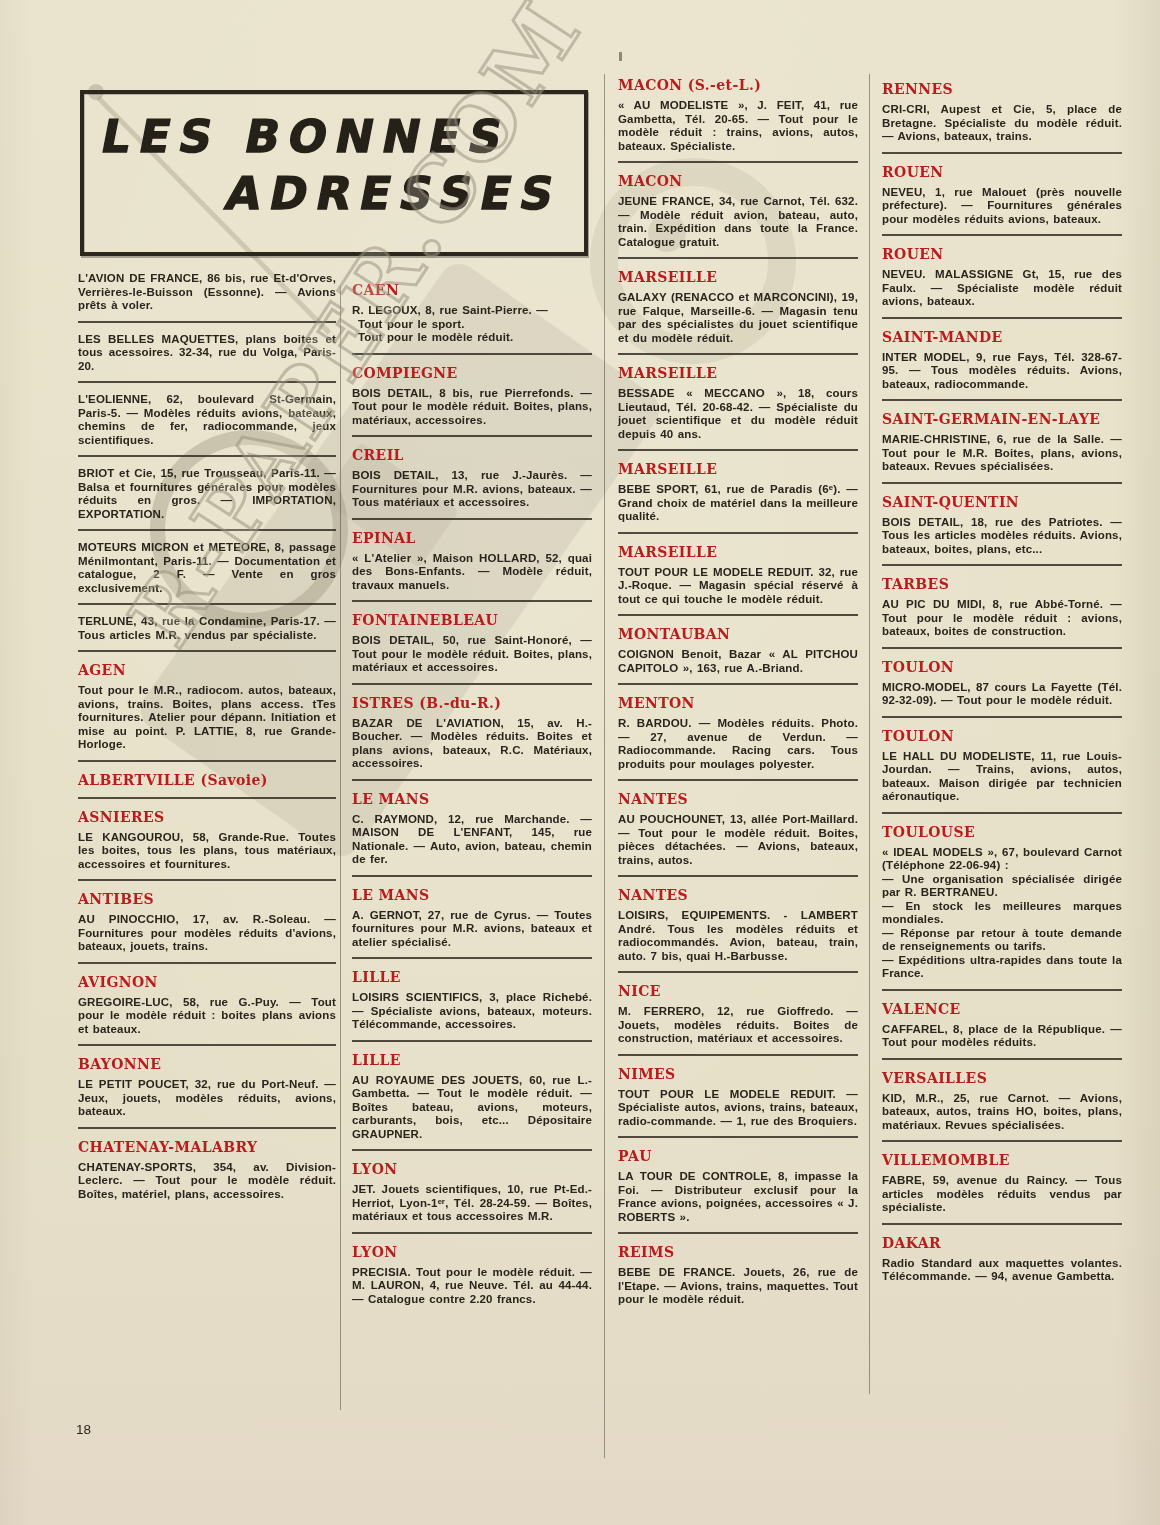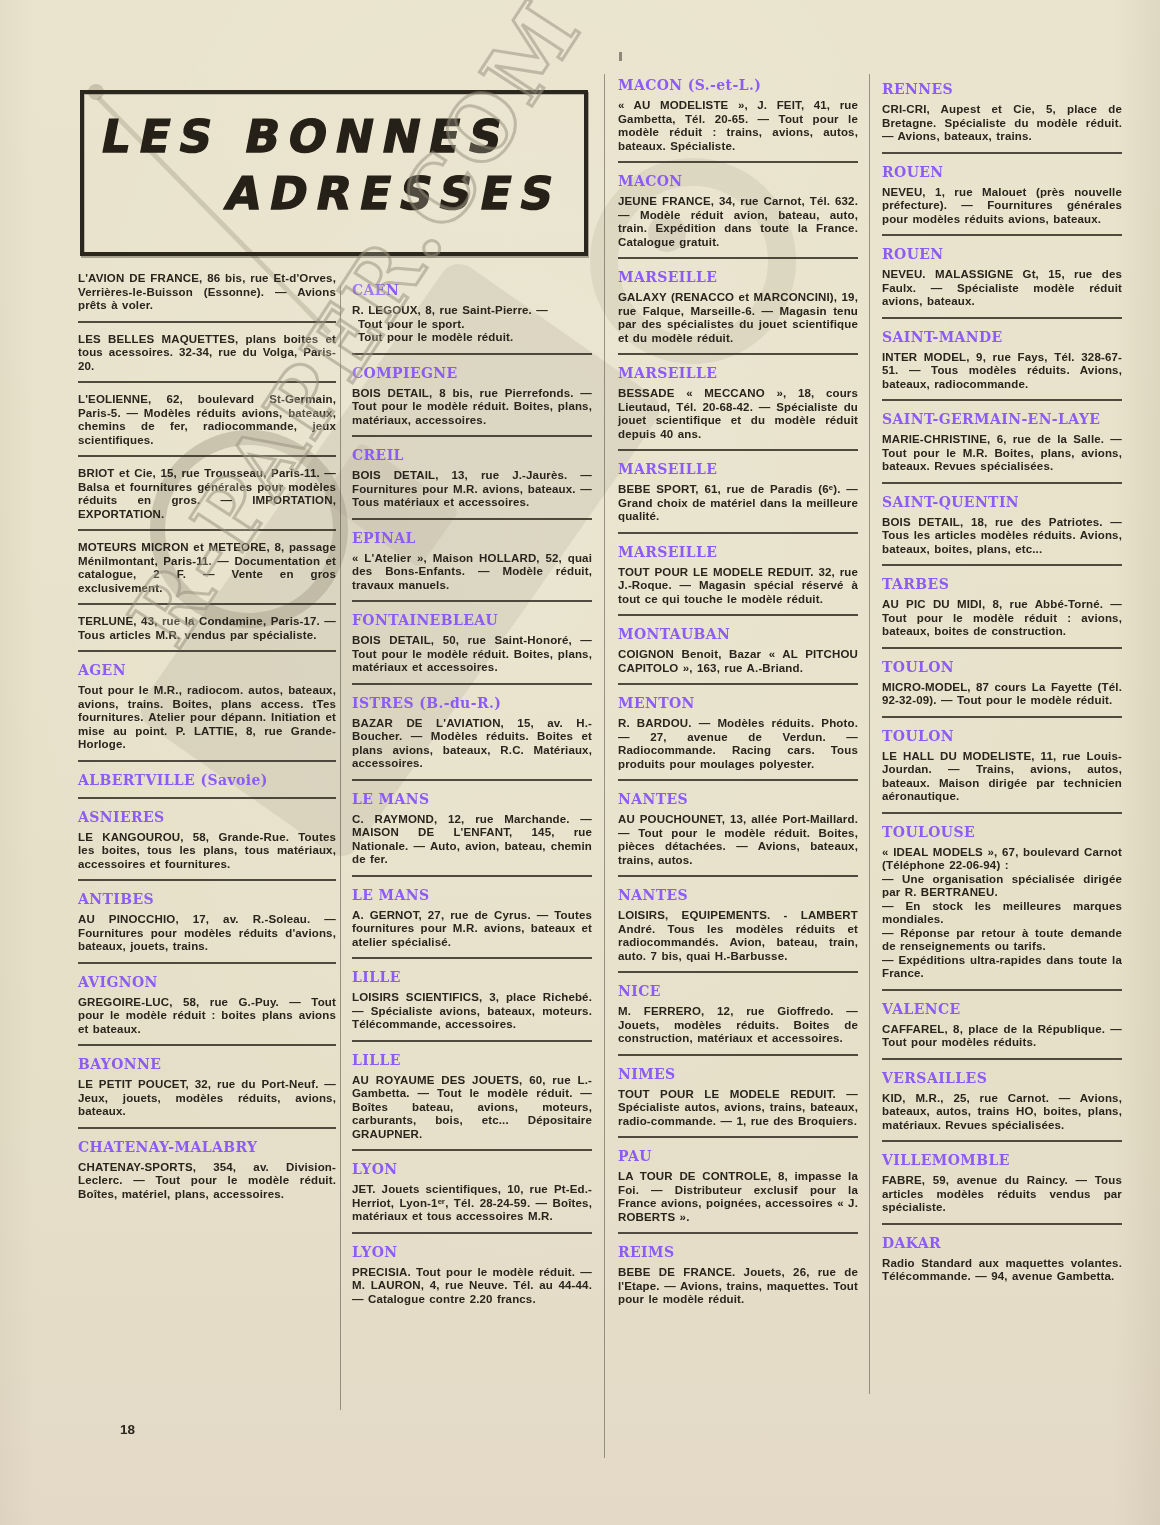--- a/index.html
+++ b/index.html
@@ -50,30 +50,30 @@
 
   
   .col{position:absolute;z-index:3;color:#29241c;}
   #col1{left:78px;top:272px;width:258px;}
   #col2{left:352px;top:281px;width:240px;}
   #col3{left:618px;top:76px;width:240px;}
   #col4{left:882px;top:80px;width:240px;}
   .entry p{margin:0;font-size:11.5px;line-height:13.5px;font-weight:bold;
     text-align:justify;letter-spacing:.15px;word-spacing:1px;}
   .city{font-family:"DejaVu Serif",serif;font-size:14px;line-height:17px;font-weight:bold;
-    letter-spacing:.4px;margin:1px 0 5px 0;color:#8b5cf6;}
+    letter-spacing:.4px;margin:1px 0 5px 0;color:#b91c1c;}
   .rule{border-top:2px solid rgba(46,40,31,.82);margin:8px 0 10px 0;}
 
   .divider{position:absolute;width:1px;background:rgba(72,63,50,.5);z-index:2;}
   .d1{left:340px;top:286px;height:1124px;}
   .d2{left:604px;top:74px;height:1384px;}
   .d3{left:869px;top:74px;height:1320px;}
 
-  .page-number{position:absolute;left:76px;top:1422px;font-size:13.5px;font-weight:bold;
-    color:#2a251d;z-index:3;margin-left:44px;}
+  .page-number{position:absolute;left:76px;top:1422px;font-size:13.5px;font-weight:normal;
+    color:#2a251d;z-index:3;}
 </style>
 </head>
 <body>
 
 <div class="page">
 
   <div class="ghost ghost-antenna"></div>
   <div class="ghost ghost-antenna-tip"></div>
   <div class="ghost ghost-body"></div>
   <div class="ghost ghost-panel"></div>
@@ -376,21 +376,21 @@
       <section class="block">
         <h3 class="city">ROUEN</h3>
         <div class="entry">
           <p>NEVEU. MALASSIGNE Gt, 15, rue des Faulx. — Spécialiste modèle réduit avions, bateaux.</p>
         </div>
         <div class="rule"></div>
       </section>
       <section class="block">
         <h3 class="city">SAINT-MANDE</h3>
         <div class="entry">
-          <p>INTER MODEL, 9, rue Fays, Tél. 328-67-51. — Tous modèles réduits. Avions, bateaux, radiocommande.</p>
+          <p>INTER MODEL, 9, rue Fays, Tél. 328-67-95. — Tous modèles réduits. Avions, bateaux, radiocommande.</p>
         </div>
         <div class="rule"></div>
       </section>
       <section class="block">
         <h3 class="city">SAINT-GERMAIN-EN-LAYE</h3>
         <div class="entry">
           <p>MARIE-CHRISTINE, 6, rue de la Salle. — Tout pour le M.R. Boites, plans, avions, bateaux. Revues spécialisées.</p>
         </div>
         <div class="rule"></div>
       </section>

